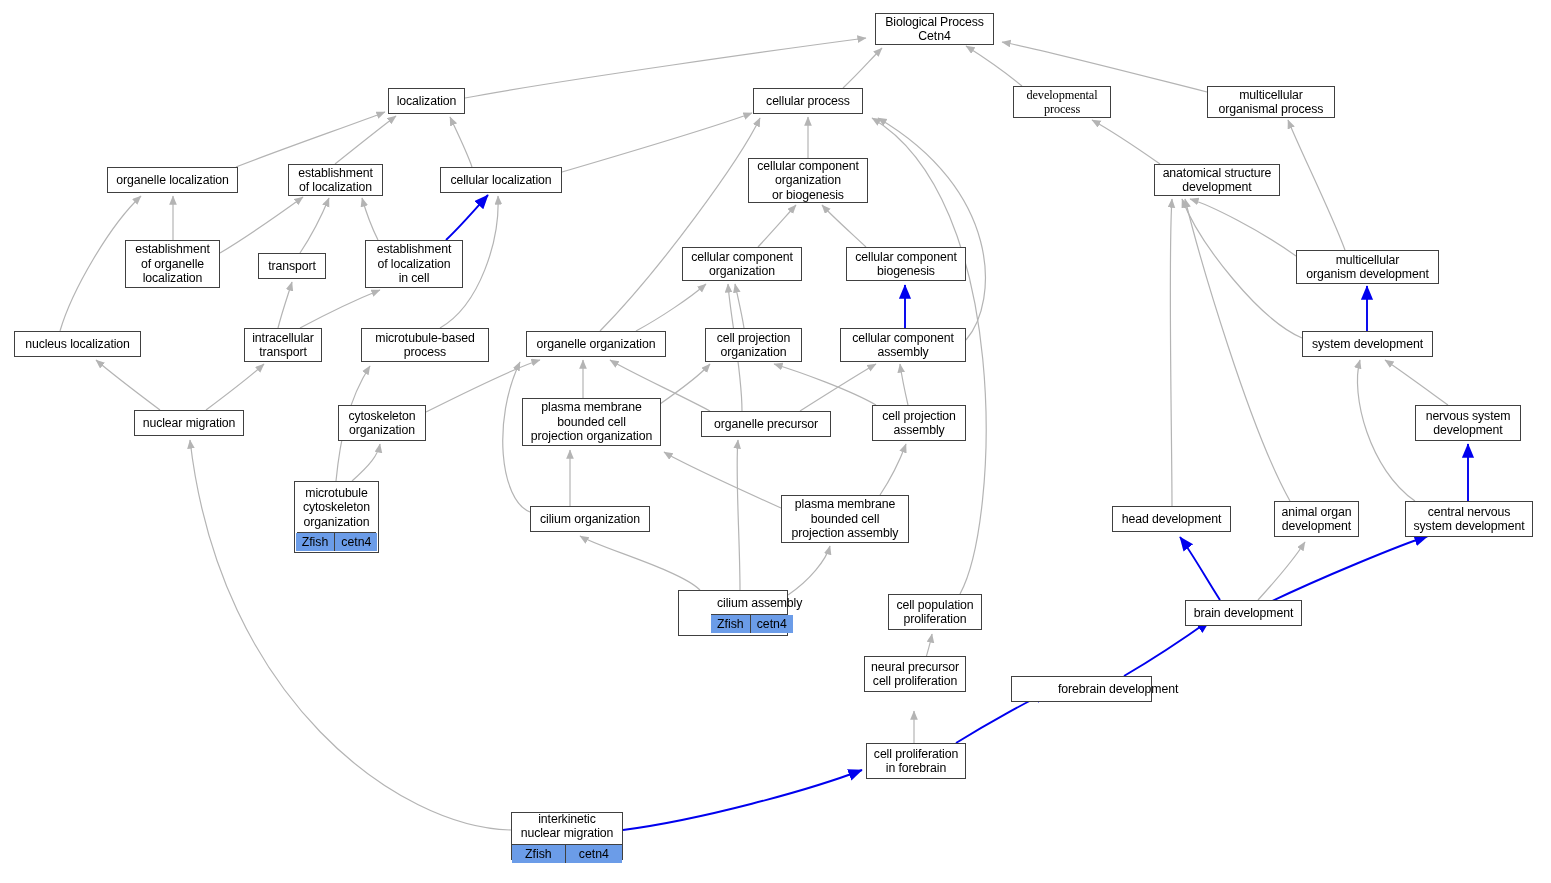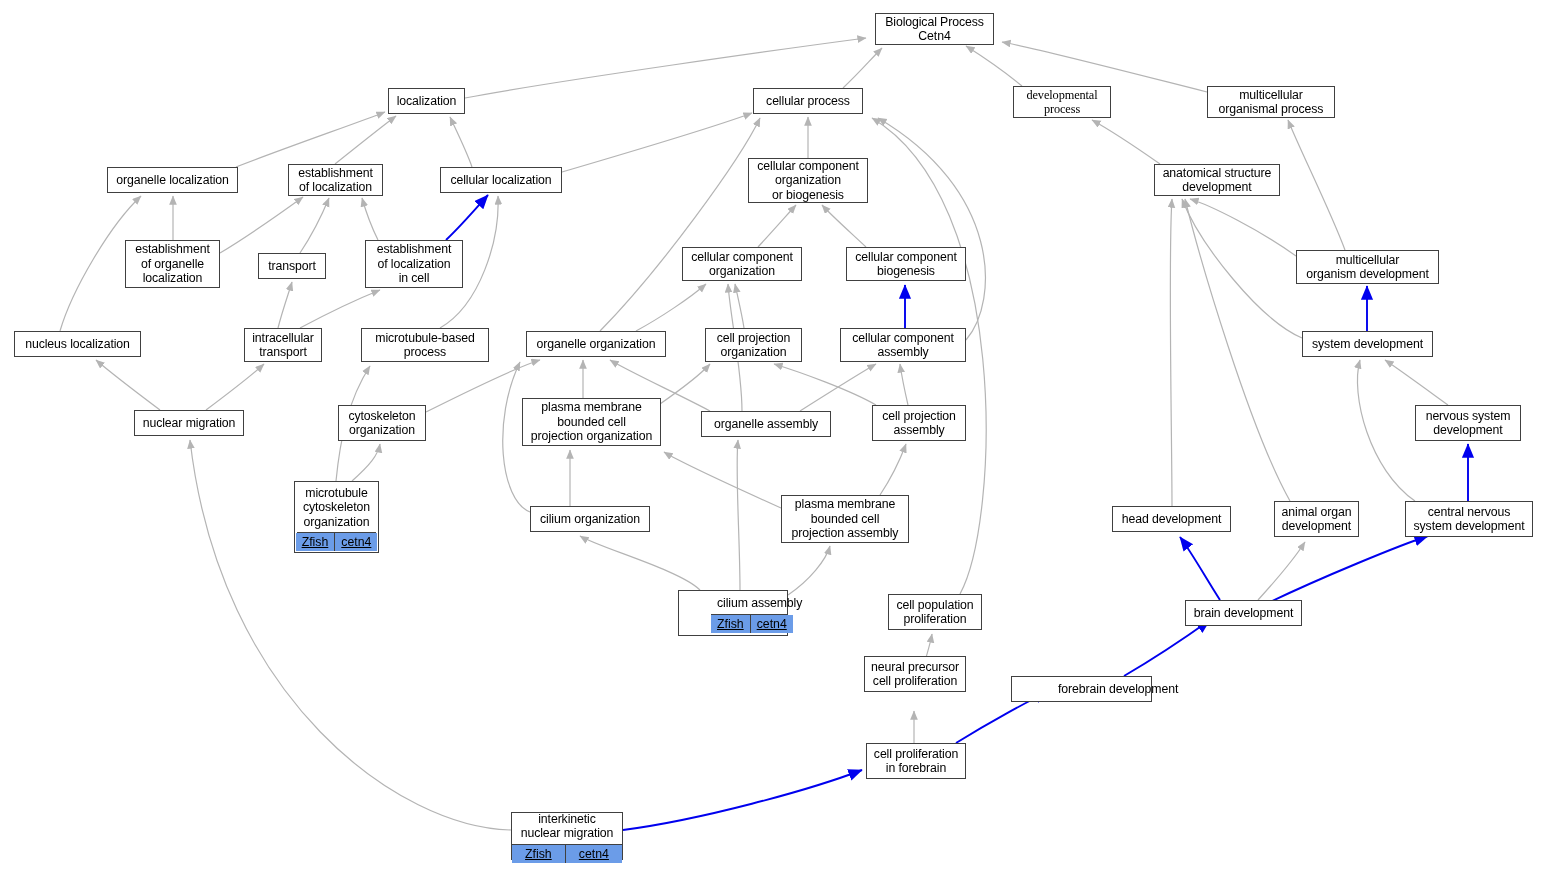--- a/index.html
+++ b/index.html
@@ -36,21 +36,20 @@
   .evrow{display:flex;flex-direction:row;}
   .evcell{
     flex:1 1 auto;
     background:#6b9ce8;
     font-size:12.3px;
     line-height:14.4px;
     color:#000000;
     text-align:center;
     padding:2px 6px;
     white-space:pre;
-    text-decoration:underline;
   }
   .evcell + .evcell{border-left:1.4px solid #404040;}
 </style>
 </head>
 <body>
 
 <div id="canvas">
   <svg id="edges" xmlns="http://www.w3.org/2000/svg">
     <defs>
       <marker id="ah-gray" markerWidth="9" markerHeight="9" refX="7.2" refY="3.2" orient="auto" markerUnits="strokeWidth">
@@ -221,21 +220,21 @@
       <div class="node" style="left: 338px; top: 405px; width: 88px; height: 36px;">
         <div class="lbl">cytoskeleton
 organization</div>
       </div>
       <div class="node" style="left: 522px; top: 398px; width: 139px; height: 48px;">
         <div class="lbl">plasma membrane
 bounded cell
 projection organization</div>
       </div>
       <div class="node" style="left: 701px; top: 411px; width: 130px; height: 26px;">
-        <div class="lbl">organelle assembly</div>
+        <div class="lbl">organelle precursor</div>
       </div>
       <div class="node" style="left: 872px; top: 405px; width: 94px; height: 36px;">
         <div class="lbl">cell projection
 assembly</div>
       </div>
       <div class="node" style="left: 1415px; top: 405px; width: 106px; height: 36px;">
         <div class="lbl">nervous system
 development</div>
       </div>
       <div class="node withev" style="left: 294px; top: 481px; width: 85px; height: 72px; align-items: center;">

